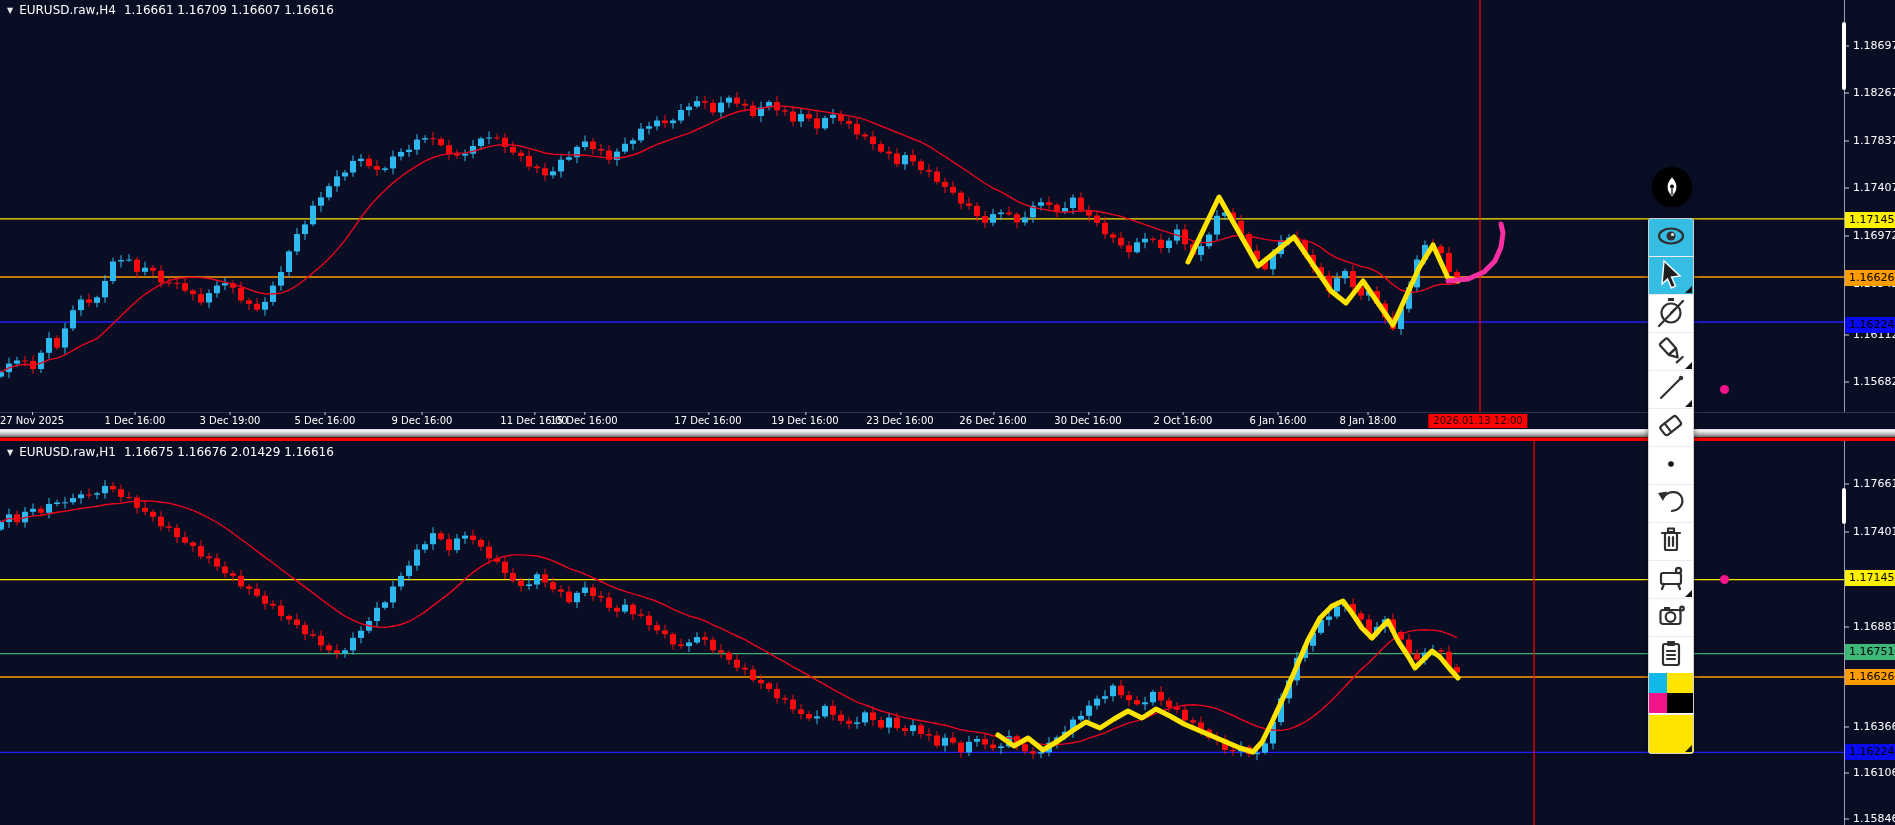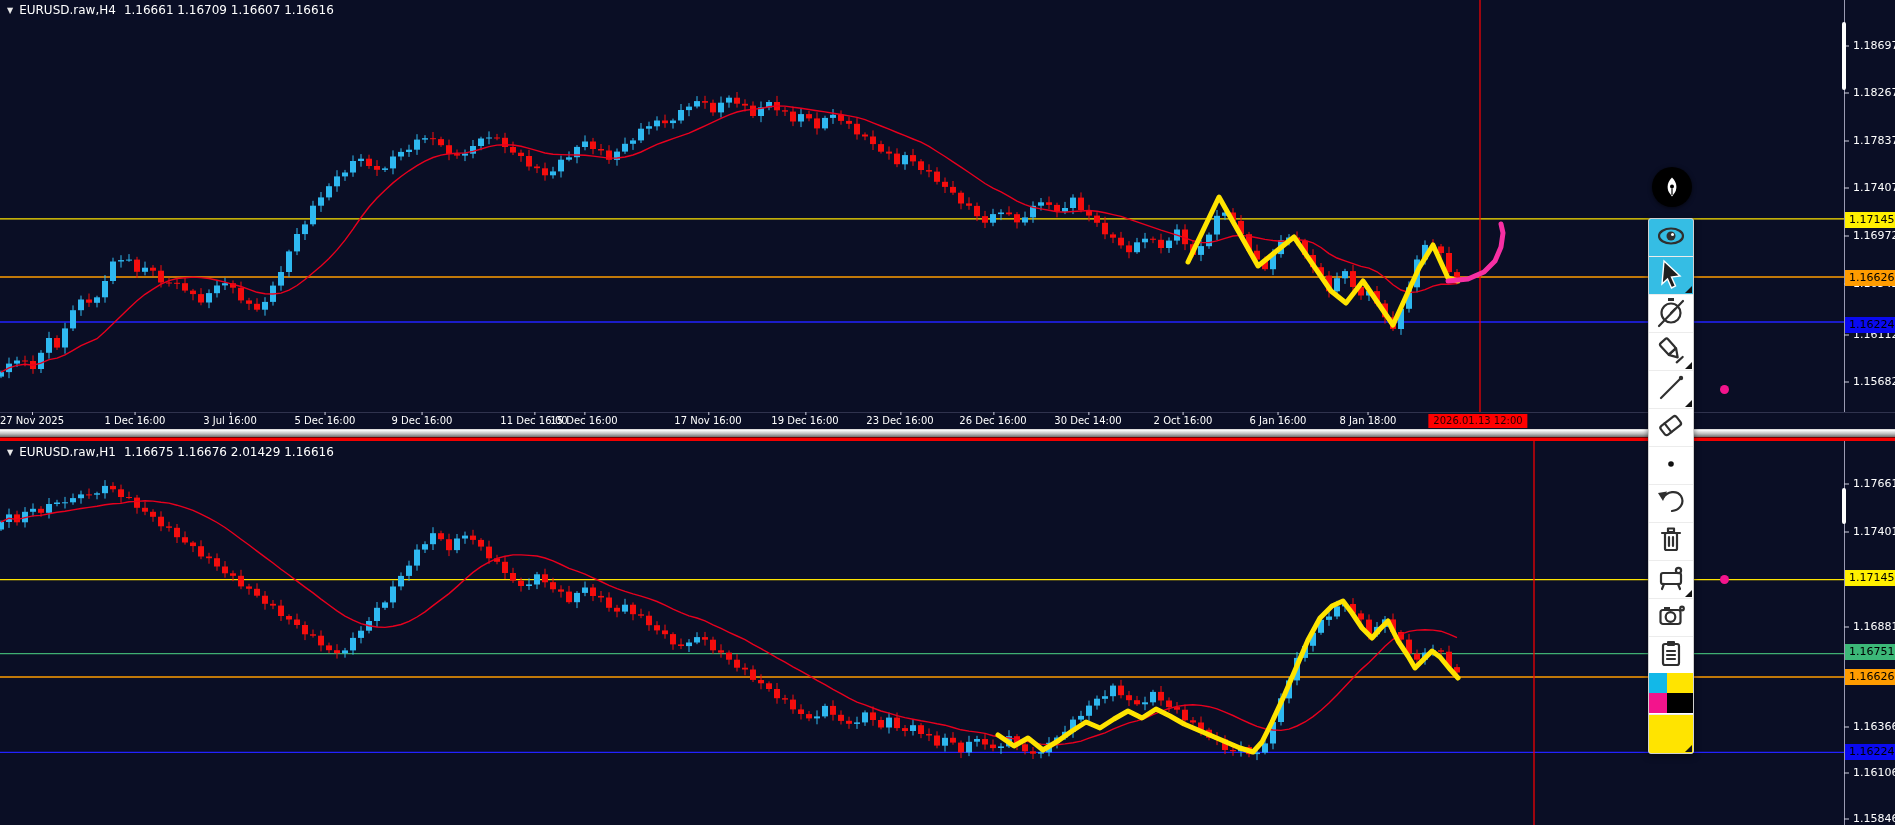--- a/index.html
+++ b/index.html
@@ -446,30 +446,30 @@
         <div class="ptick" style="top:334px">1.16112</div>
         <div class="ptick" style="top:381px">1.15682</div>
         <div class="pbadge" style="top:220px;background:#fff000">1.17145</div>
         <div class="pbadge" style="top:278px;background:#ff9c00">1.16626</div>
         <div class="pbadge" style="top:325px;background:#0a0af0">1.16224</div>
       </div>
     <div class="vscroll" style="top:22px;height:68px"></div>
     <div class="taxis" id="taxisTop">
         <div class="ttick" style="left:32px">27 Nov 2025</div>
         <div class="ttick" style="left:135px">1 Dec 16:00</div>
-        <div class="ttick" style="left:230px">3 Jul 16:00</div>
+        <div class="ttick" style="left:230px">3 Dec 19:00</div>
         <div class="ttick" style="left:325px">5 Dec 16:00</div>
         <div class="ttick" style="left:422px">9 Dec 16:00</div>
         <div class="ttick" style="left:534px">11 Dec 16:00</div>
         <div class="ttick" style="left:584px">15 Dec 16:00</div>
-        <div class="ttick" style="left:708px">17 Nov 16:00</div>
+        <div class="ttick" style="left:708px">17 Dec 16:00</div>
         <div class="ttick" style="left:805px">19 Dec 16:00</div>
         <div class="ttick" style="left:900px">23 Dec 16:00</div>
         <div class="ttick" style="left:993px">26 Dec 16:00</div>
-        <div class="ttick" style="left:1088px">30 Dec 14:00</div>
+        <div class="ttick" style="left:1088px">30 Dec 16:00</div>
         <div class="ttick" style="left:1183px">2 Oct 16:00</div>
         <div class="ttick" style="left:1278px">6 Jan 16:00</div>
         <div class="ttick" style="left:1368px">8 Jan 18:00</div>
         <div class="tbadge" style="left:1478px">2026.01.13 12:00</div>
       </div>
   </section>
 
   <div class="splitter"></div>
   <div class="redline"></div>
 

